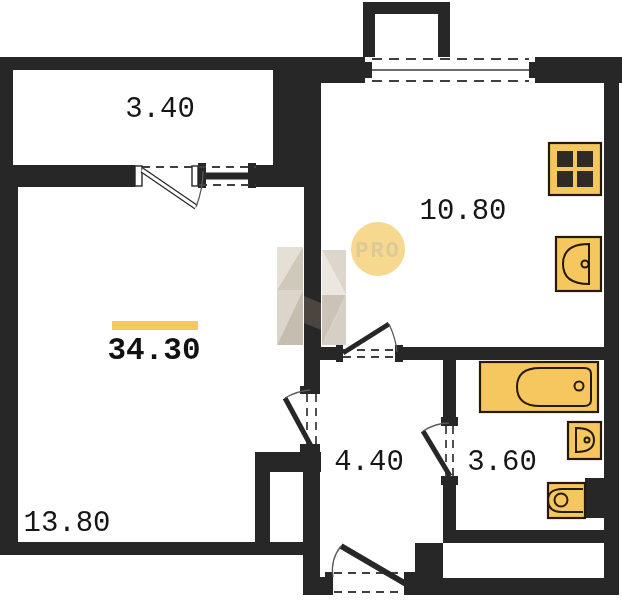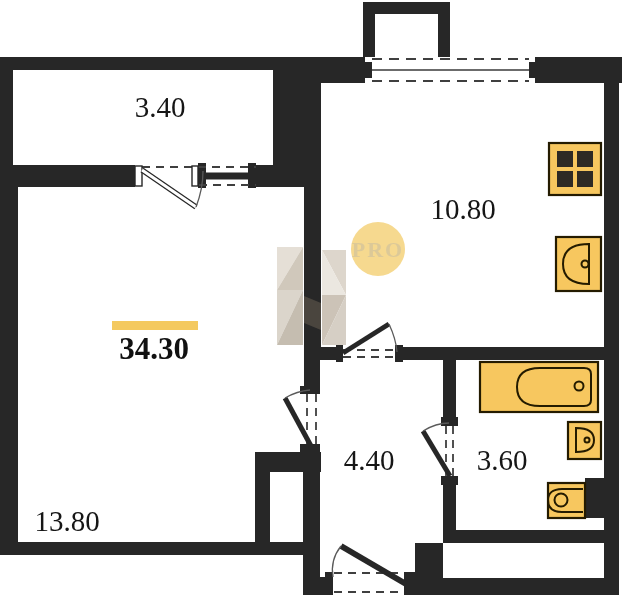--- a/index.html
+++ b/index.html
@@ -1,17 +1,17 @@
 <!DOCTYPE html>
 <html style="--background: #FFFFFF; --wall: #272727; --fixture-fill: #F7C75F; --fixture-stroke: #241B00; --accent-bar: #F4C95F; --watermark-circle: #F6D98F; --watermark-text: #DCC998;"><head>
 <meta charset="utf-8">
 <style>
   html,body{margin:0;padding:0;background:#fff;}
   .stage{position:relative;width:622px;height:600px;background:var(--background,#fff);overflow:hidden;
-         font-family:Liberation Serif, serif;}
+         font-family:Liberation Mono, monospace;}
   svg{display:block}
   .wall{fill:var(--wall,#272727);}
   .post{fill:#ffffff;stroke:var(--wall,#272727);stroke-width:1.4;}
   .leaf{stroke:var(--wall,#272727);stroke-width:5;fill:none;stroke-linecap:butt;}
   .leaf-thick{stroke:var(--wall,#272727);stroke-width:6;fill:none;}
   .leaf-balcony-outer{stroke:var(--wall,#272727);stroke-width:5.5;fill:none;}
   .leaf-balcony-inner{stroke:#ffffff;stroke-width:3;fill:none;}
   .arc{stroke:#5a5a5a;stroke-width:1.3;fill:none;}
   .dash{stroke:#3f3f3f;stroke-width:2;fill:none;stroke-dasharray:10 7;}
   .dash-small{stroke:#3f3f3f;stroke-width:1.8;fill:none;stroke-dasharray:8 6;}

